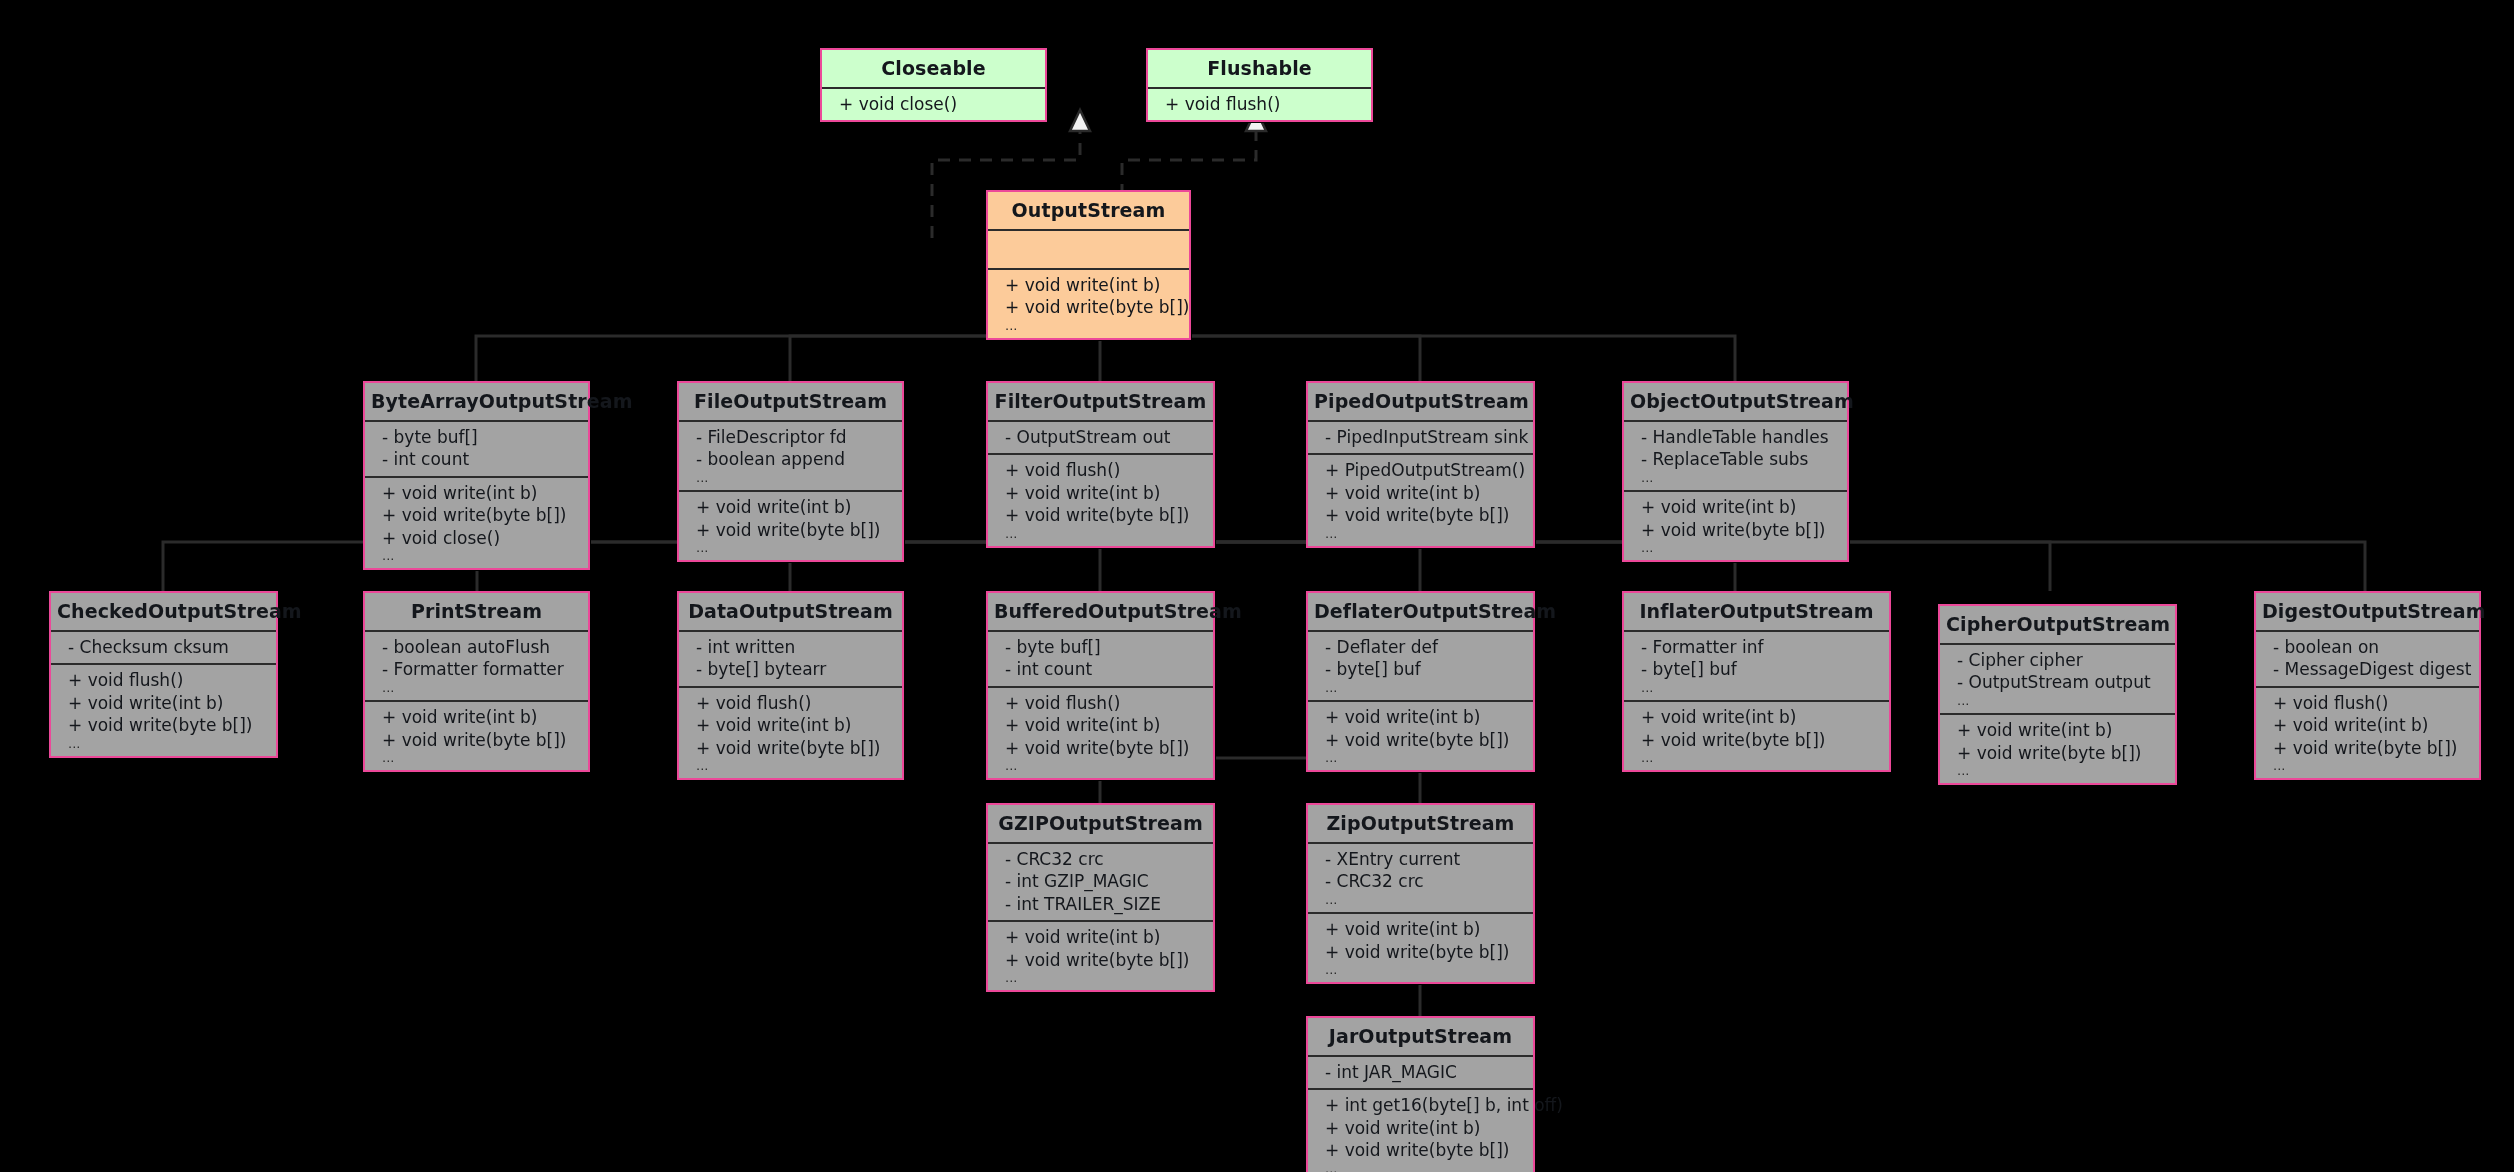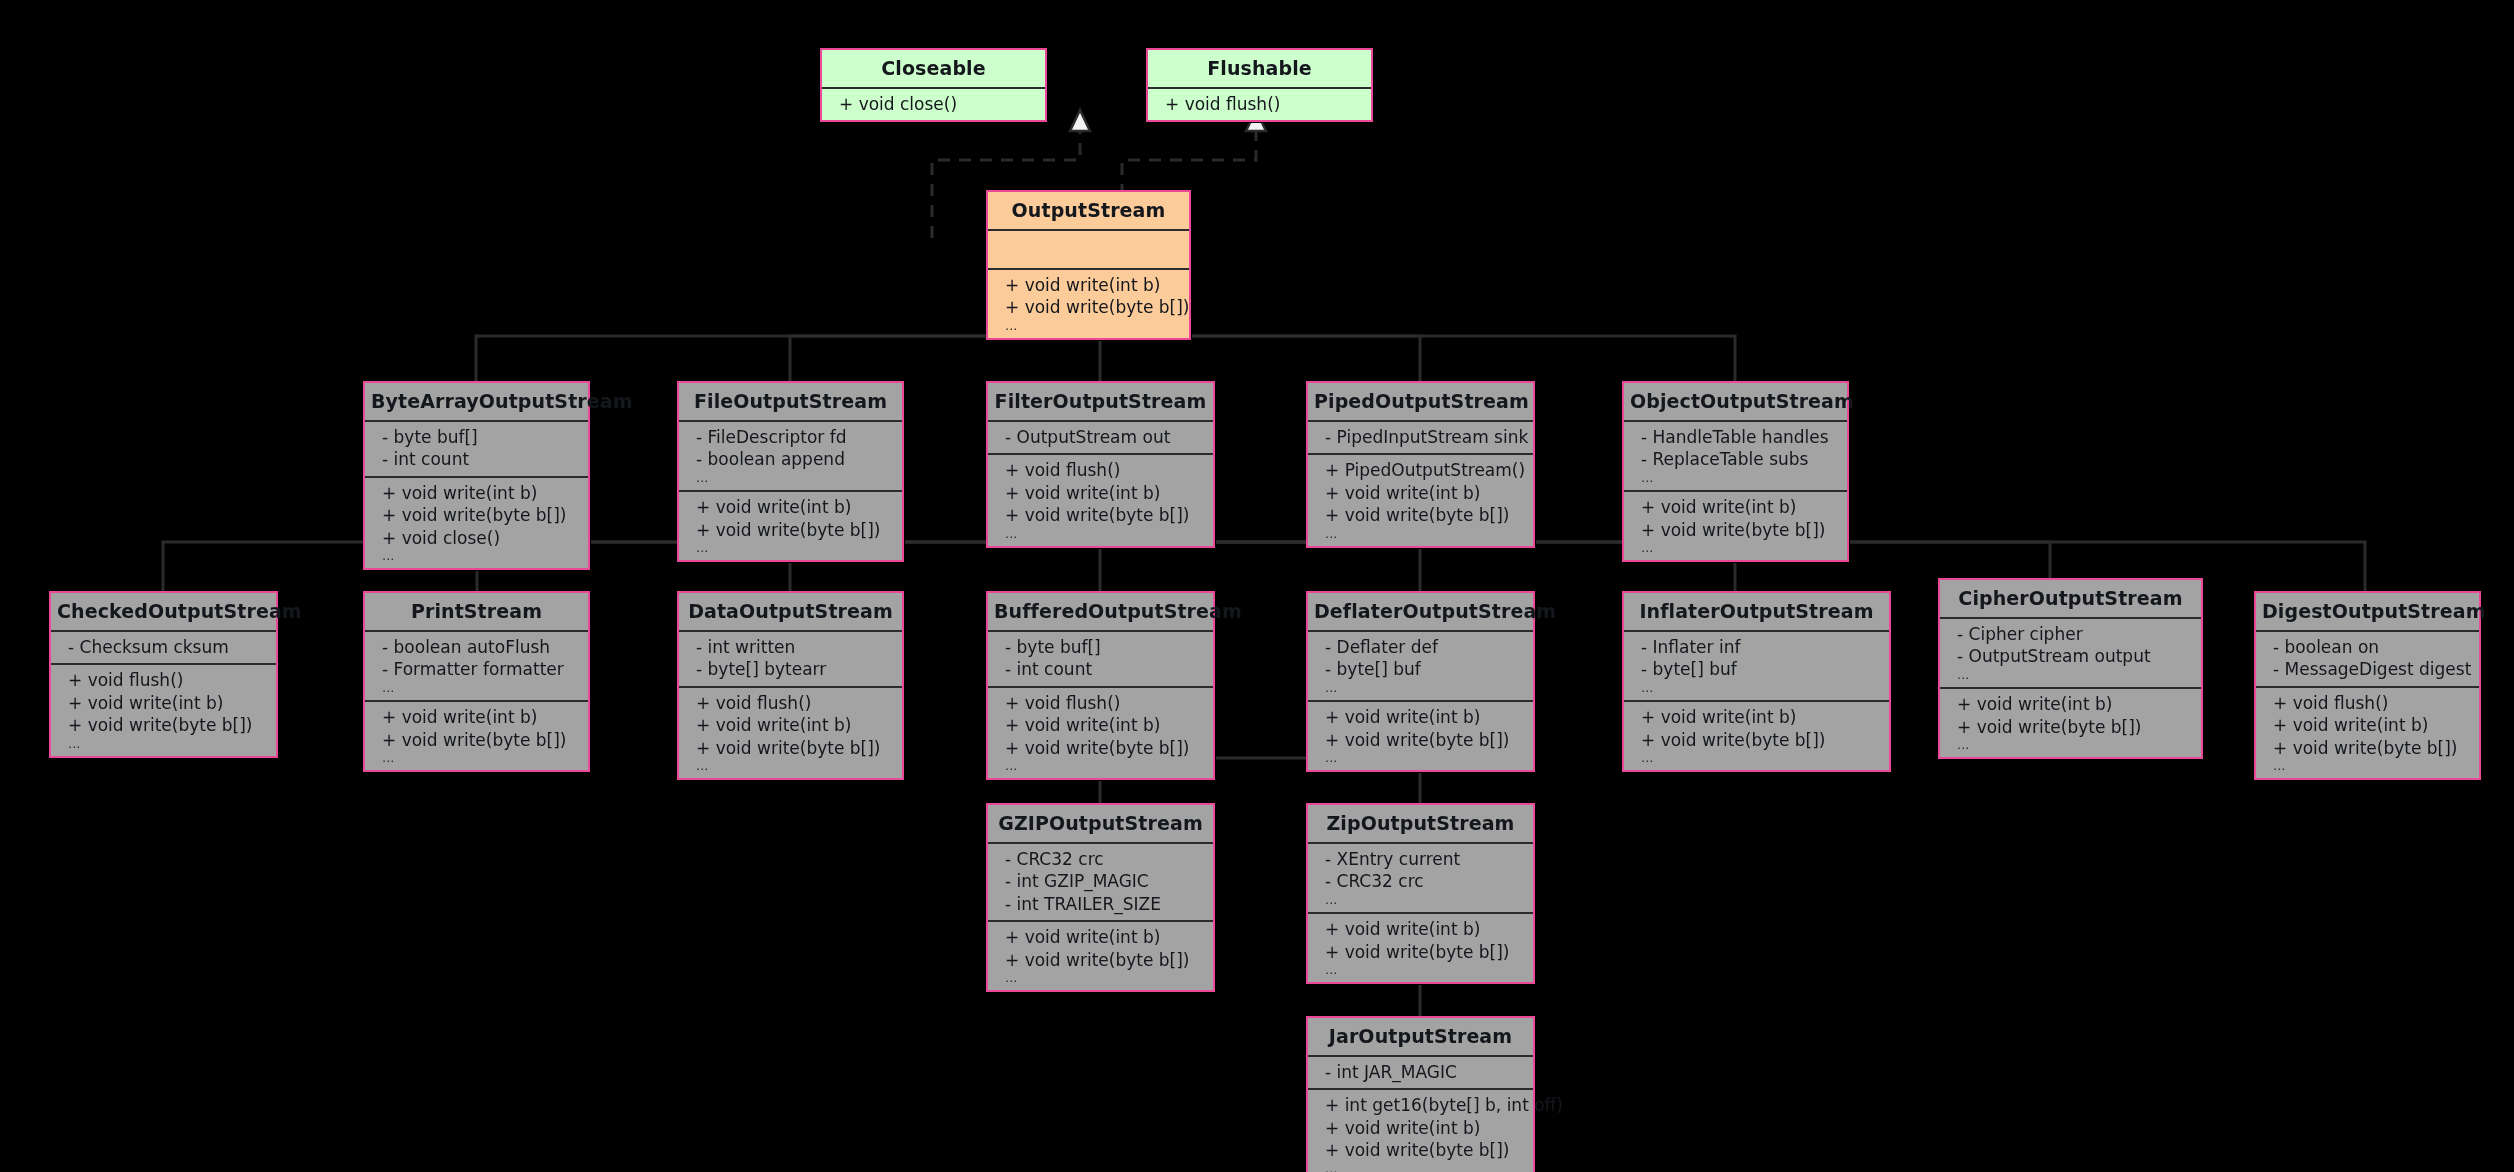--- a/index.html
+++ b/index.html
@@ -313,33 +313,33 @@
       <div class="row">+ void write(int b)</div>
       <div class="row">+ void write(byte b[])</div>
       <div class="row ell">...</div>
     </div>
   </div>
 
   <div class="uml c-class" style="left:1622px;top:591px;width:269px;">
     <div class="title">InflaterOutputStream</div>
     <div class="sep"></div>
     <div class="compartment">
-      <div class="row">- Inflater inf</div>
+      <div class="row">- Formatter inf</div>
       <div class="row">- byte[] buf</div>
       <div class="row ell">...</div>
     </div>
     <div class="sep"></div>
     <div class="compartment">
       <div class="row">+ void write(int b)</div>
       <div class="row">+ void write(byte b[])</div>
       <div class="row ell">...</div>
     </div>
   </div>
 
-  <div class="uml c-class" style="left:1938px;top:578px;width:265px;">
+  <div class="uml c-class" style="left:1938px;top:604px;width:239px;">
     <div class="title">CipherOutputStream</div>
     <div class="sep"></div>
     <div class="compartment">
       <div class="row">- Cipher cipher</div>
       <div class="row">- OutputStream output</div>
       <div class="row ell">...</div>
     </div>
     <div class="sep"></div>
     <div class="compartment">
       <div class="row">+ void write(int b)</div>

